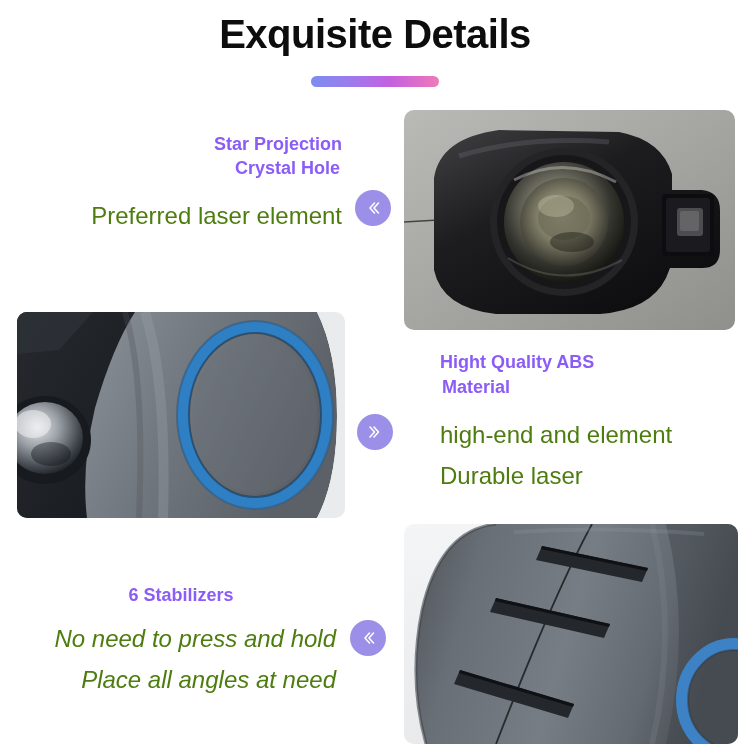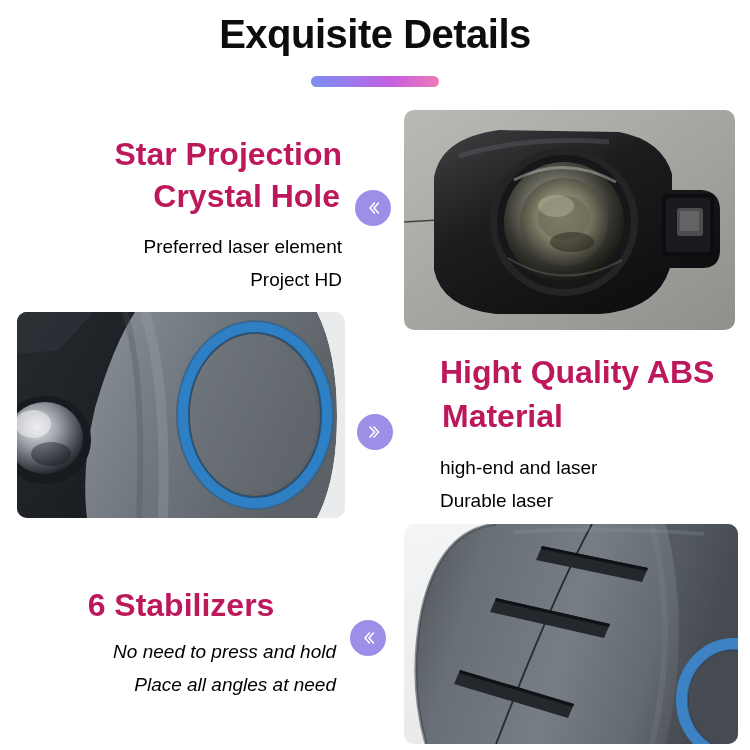--- a/index.html
+++ b/index.html
@@ -39,23 +39,23 @@
     width: 128px;
     height: 11px;
     border-radius: 6px;
     background: linear-gradient(90deg, #7b8df0 0%, #9a7ced 28%, #c45fe0 62%, #f07ab8 100%);
   }
 
   
   .text-block { position: absolute; }
 
   .headline {
-    font-size: 32px;
+    font-size: 18px;
     font-weight: bold;
-    color: #be185d;
+    color: #8b5cf6;
     line-height: 1.32;
     white-space: nowrap;
   }
   .headline .hl {
     position: relative;
     display: inline-block;
     padding: 0 2px;
   }
   .headline .hl::after {
     content: "";
@@ -63,22 +63,22 @@
     left: -3px;
     right: -10px;
     bottom: -1px;
     height: 12px;
     background: #c9c0ee;
     z-index: -1;
   }
   .headline .hl span { position: relative; z-index: 1; }
 
   .subline {
-    font-size: 19px;
-    color: #000000;
+    font-size: 24px;
+    color: #4d7c0f;
     line-height: 1.72;
     white-space: nowrap;
   }
 
   
   #block-star { top: 133px; left: 30px; width: 312px; text-align: right; }
   #block-star .headline { text-align: right; }
   #block-star .subline-wrap { margin-top: 14px; }
 
   
@@ -186,21 +186,20 @@
     </svg>
   </div>
 
   <div class="text-block" id="block-star">
     <div class="headline">
       <div>Star Projection</div>
       <div class="hl"><span>Crystal Hole</span></div>
     </div>
     <div class="subline-wrap">
       <div class="subline">Preferred laser element</div>
-      <div class="subline">Project HD</div>
     </div>
   </div>
 
   <div class="photo" id="photo-ring">
     <svg viewBox="0 0 328 206" preserveAspectRatio="none" aria-hidden="true">
       <defs>
         <linearGradient id="bodyGray" x1="0" y1="0" x2="1" y2="0.3">
           <stop offset="0%" stop-color="#6e737a"></stop>
           <stop offset="30%" stop-color="#848a91"></stop>
           <stop offset="62%" stop-color="#6f757c"></stop>
@@ -253,21 +252,21 @@
       <path d="M8 4 L12.5 9 L8 14" fill="none" stroke="#ffffff" stroke-width="1.6" stroke-linecap="round" stroke-linejoin="round"></path>
     </svg>
   </div>
 
   <div class="text-block" id="block-abs">
     <div class="headline">
       <div>Hight Quality ABS</div>
       <div class="hl"><span>Material</span></div>
     </div>
     <div class="subline-wrap">
-      <div class="subline">high-end and laser</div>
+      <div class="subline">high-end and element</div>
       <div class="subline">Durable laser</div>
     </div>
   </div>
 
   <div class="photo" id="photo-stab">
     <svg viewBox="0 0 334 220" preserveAspectRatio="none" aria-hidden="true">
       <defs>
         <linearGradient id="stabBody" x1="0" y1="0" x2="1" y2="0.2">
           <stop offset="0%" stop-color="#4f545a"></stop>
           <stop offset="22%" stop-color="#696f76"></stop>

